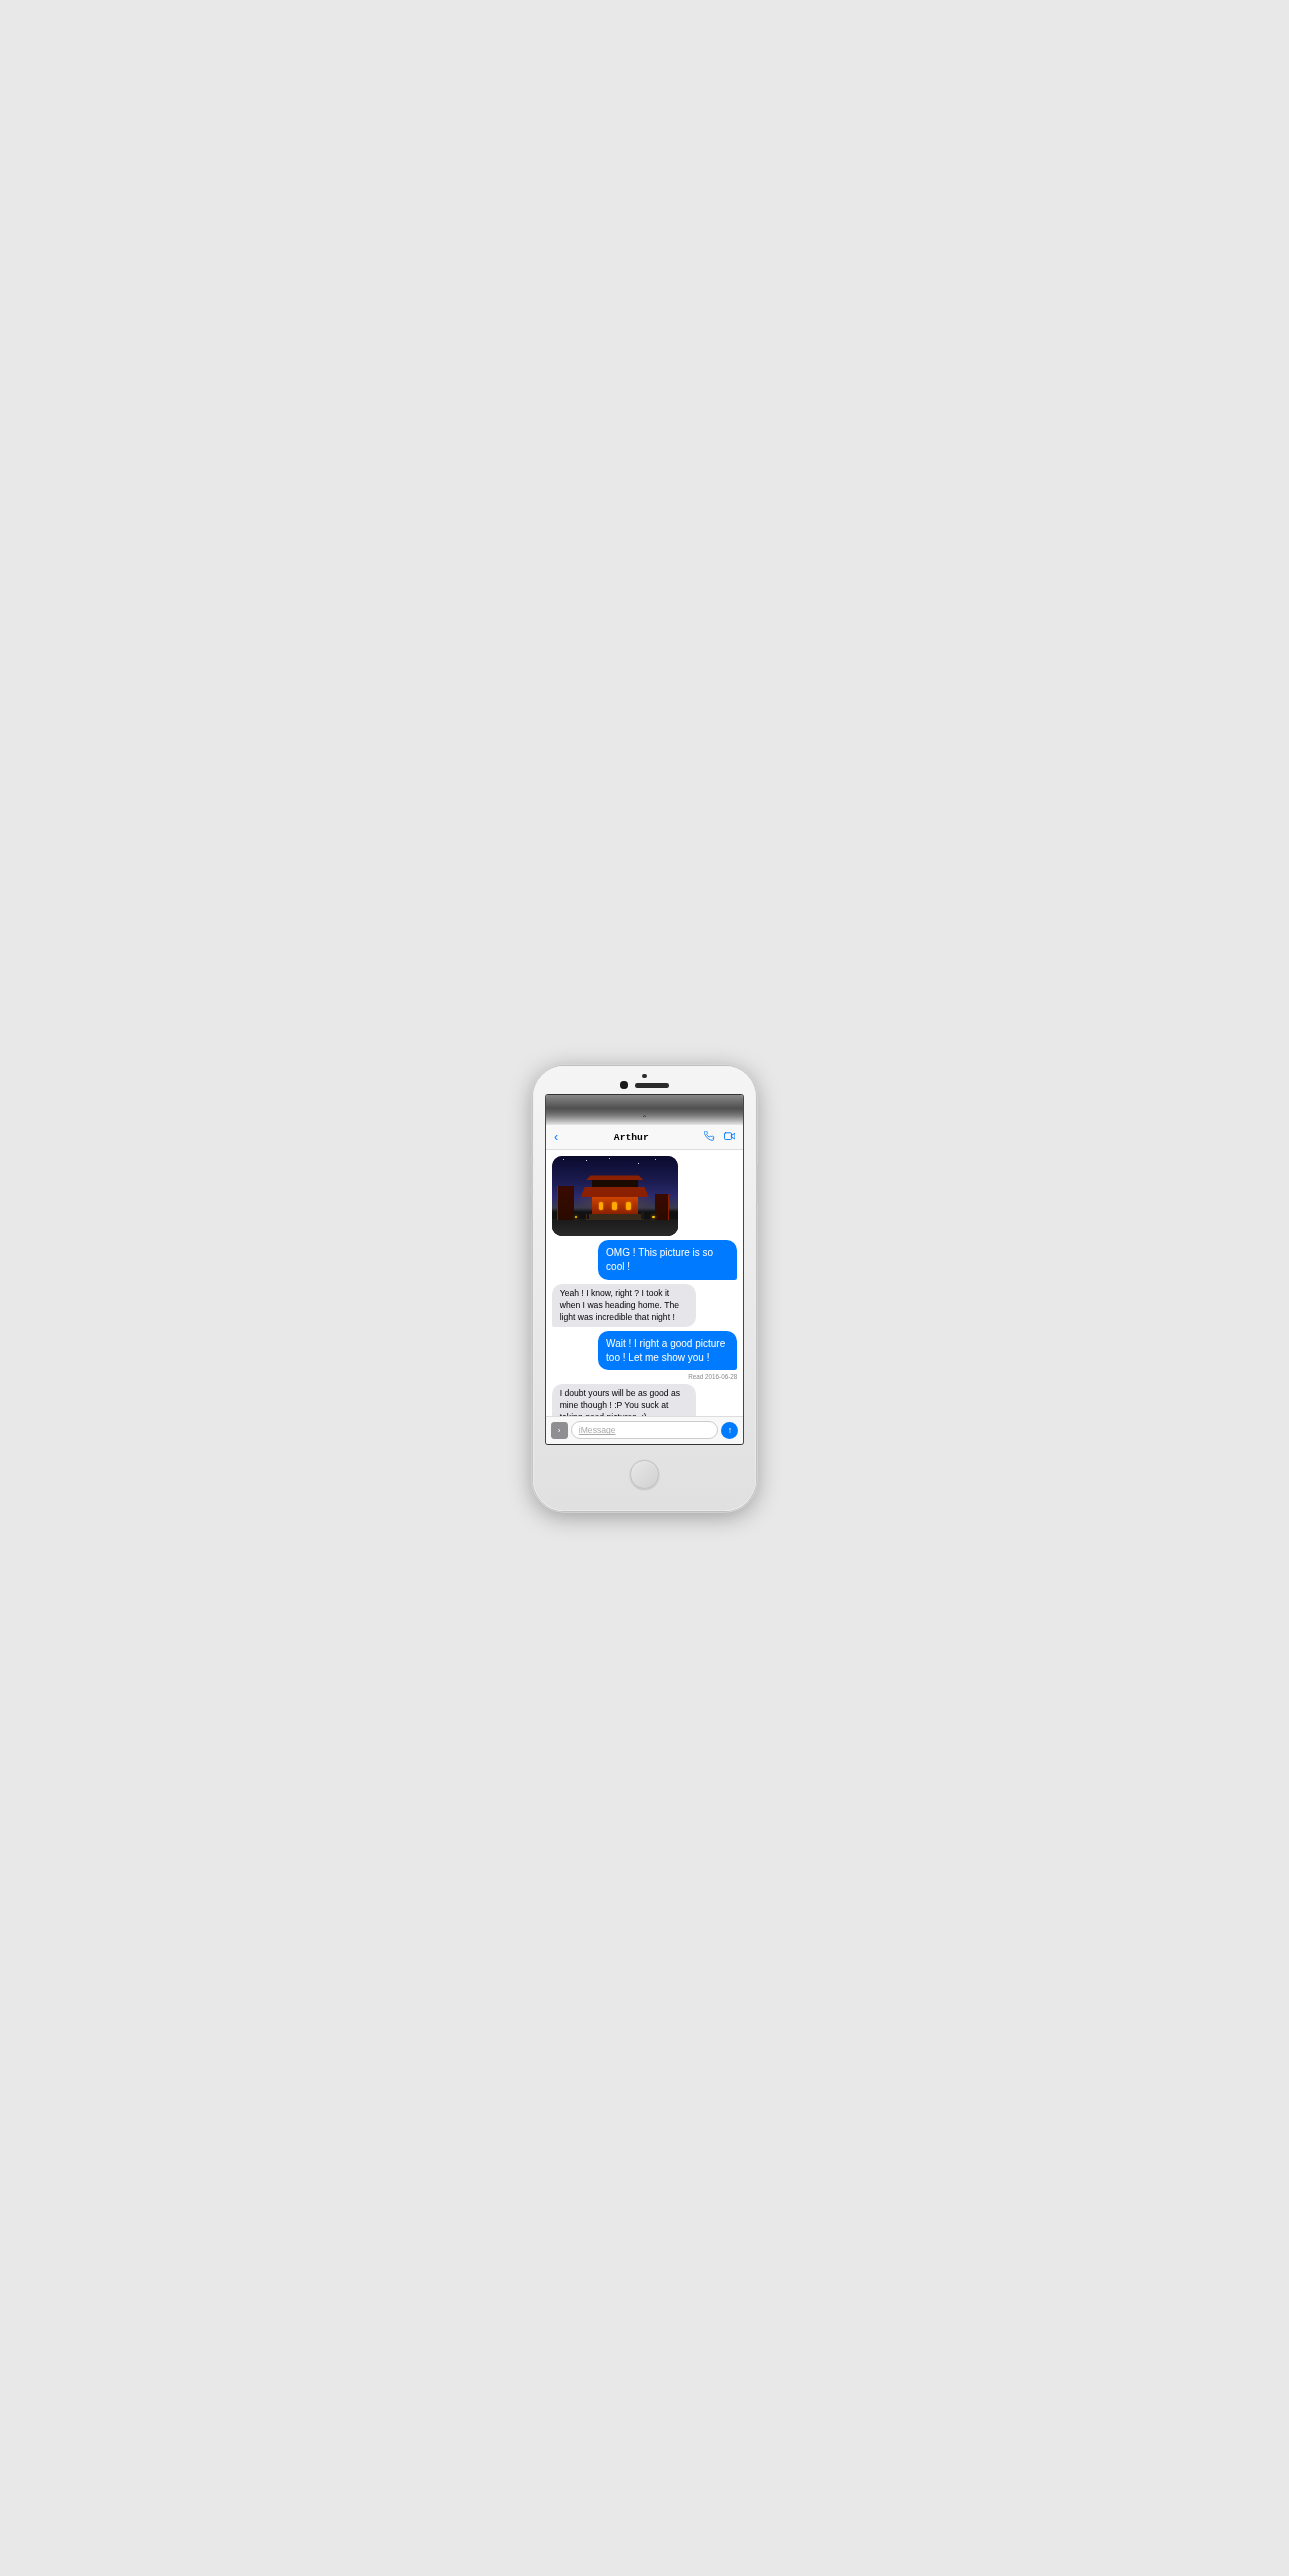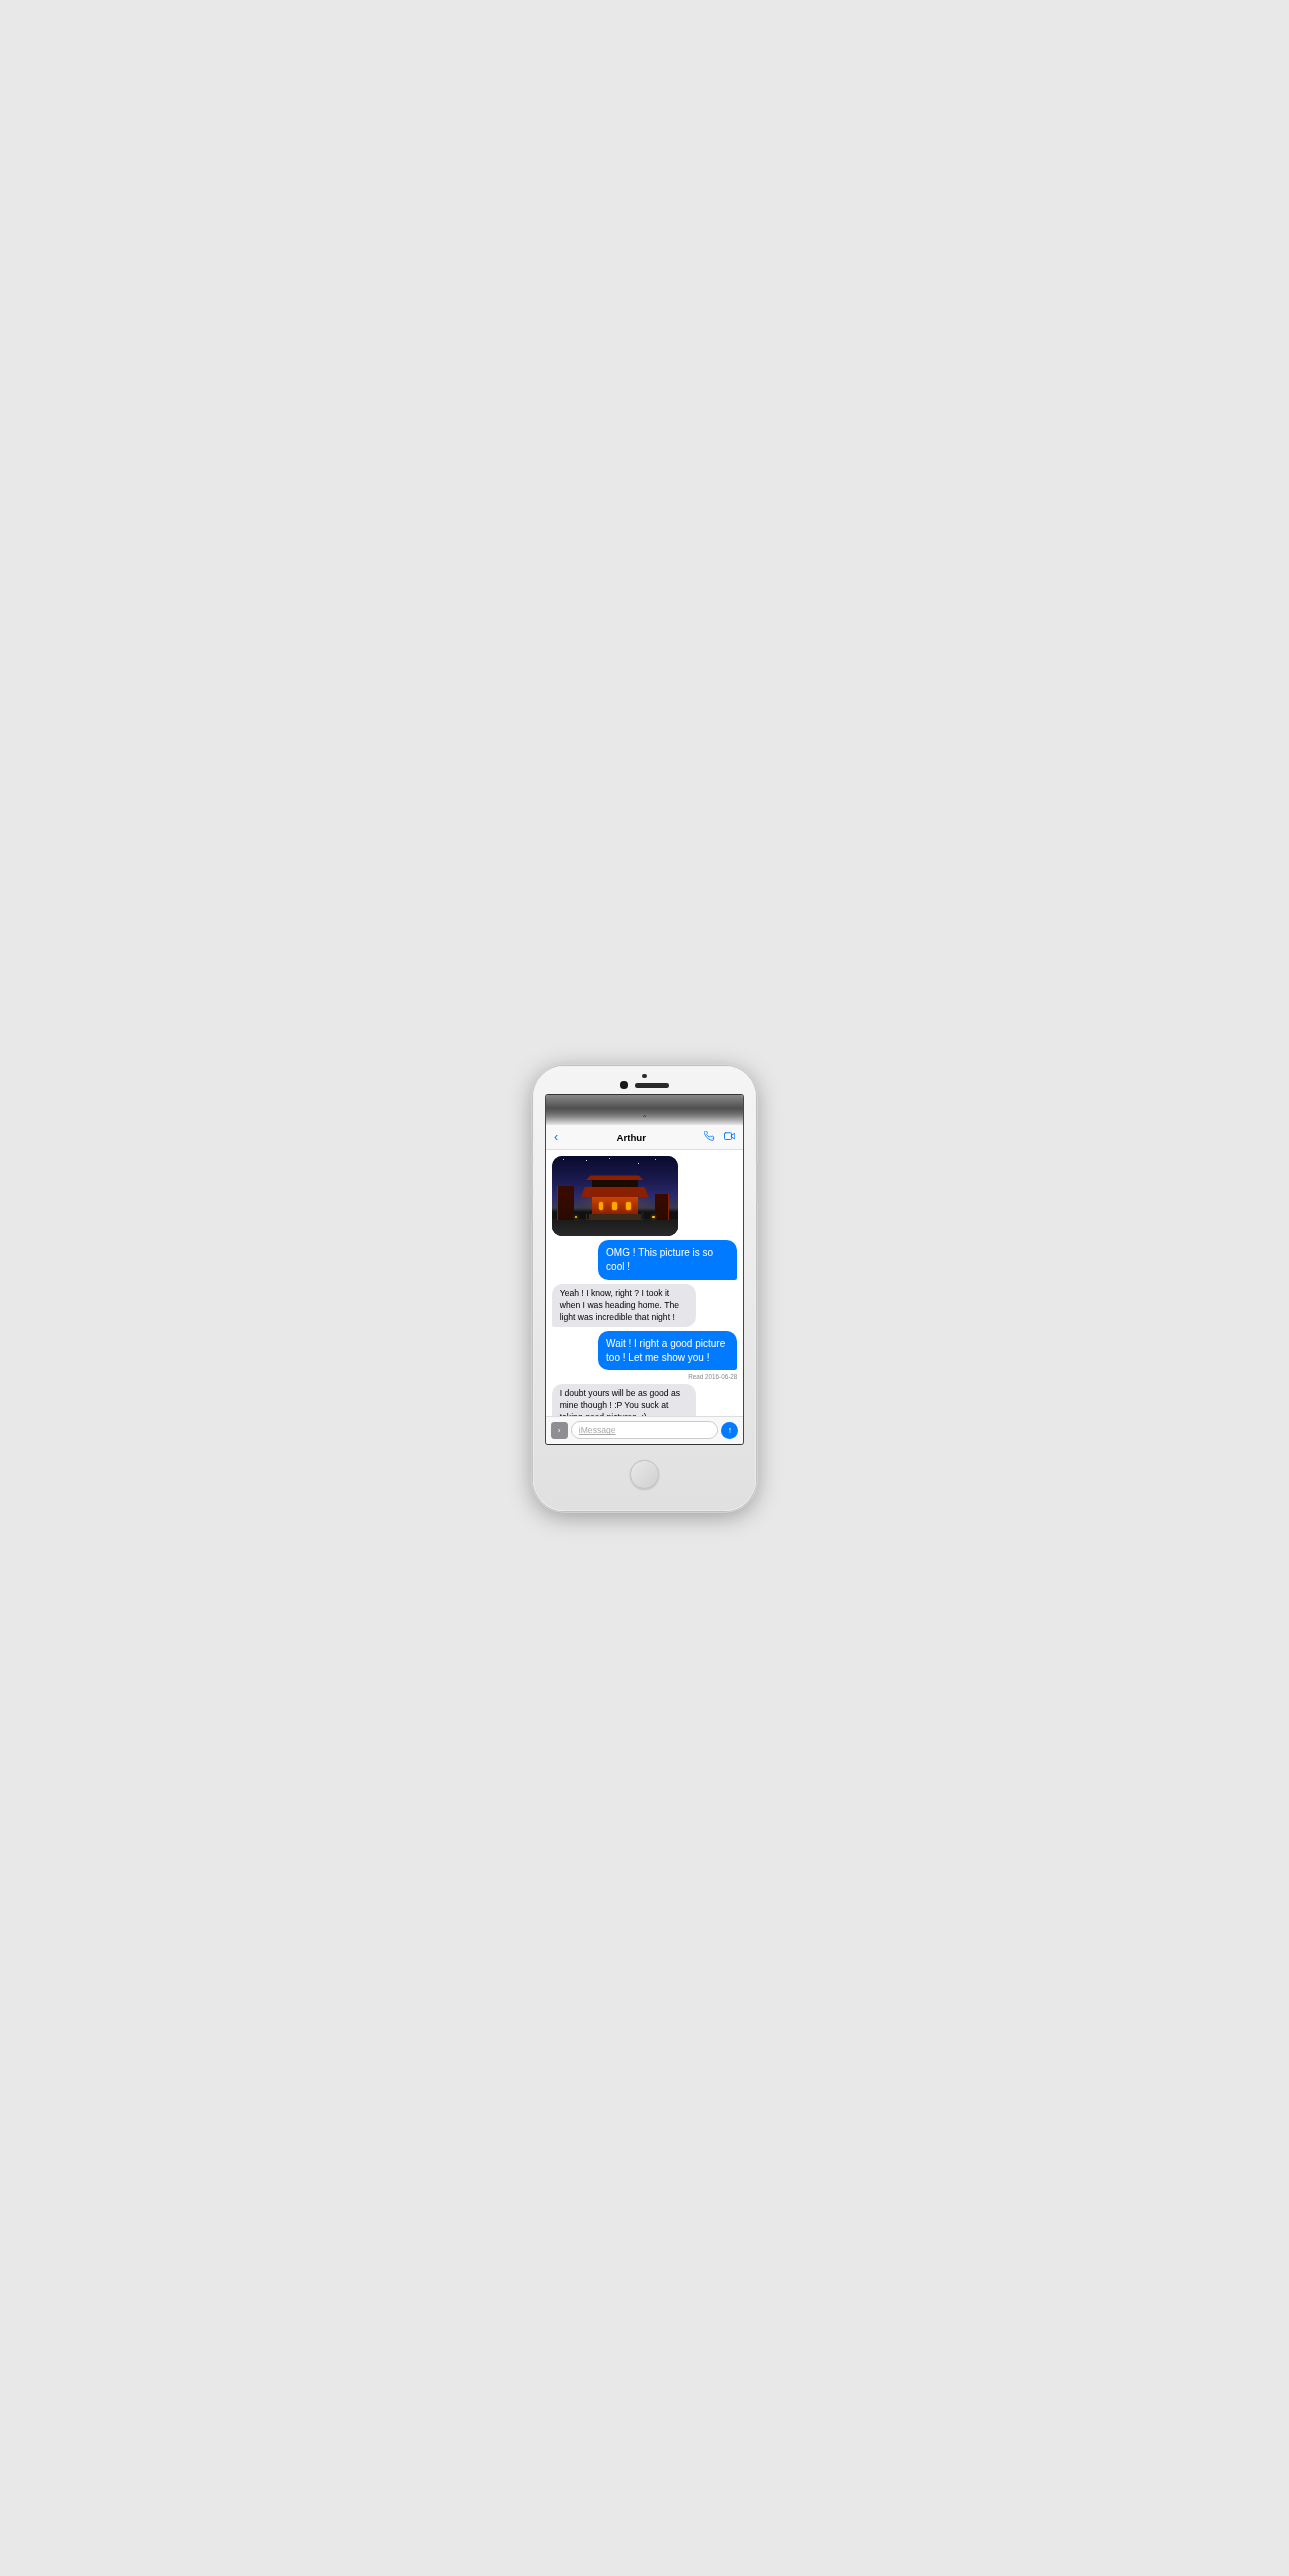--- a/index.html
+++ b/index.html
@@ -164,20 +164,21 @@
       color: #007aff;
       font-size: 12.6px;
       display: flex;
       align-items: center;
     }
 
     .nav-title {
       font-size: 9.7px;
       font-weight: 600;
       color: #000;
+      font-family: Liberation Mono, monospace;
     }
 
     .nav-icons {
       display: flex;
       gap: 9px;
       align-items: center;
     }
 
     .nav-icon {
       color: #007aff;

